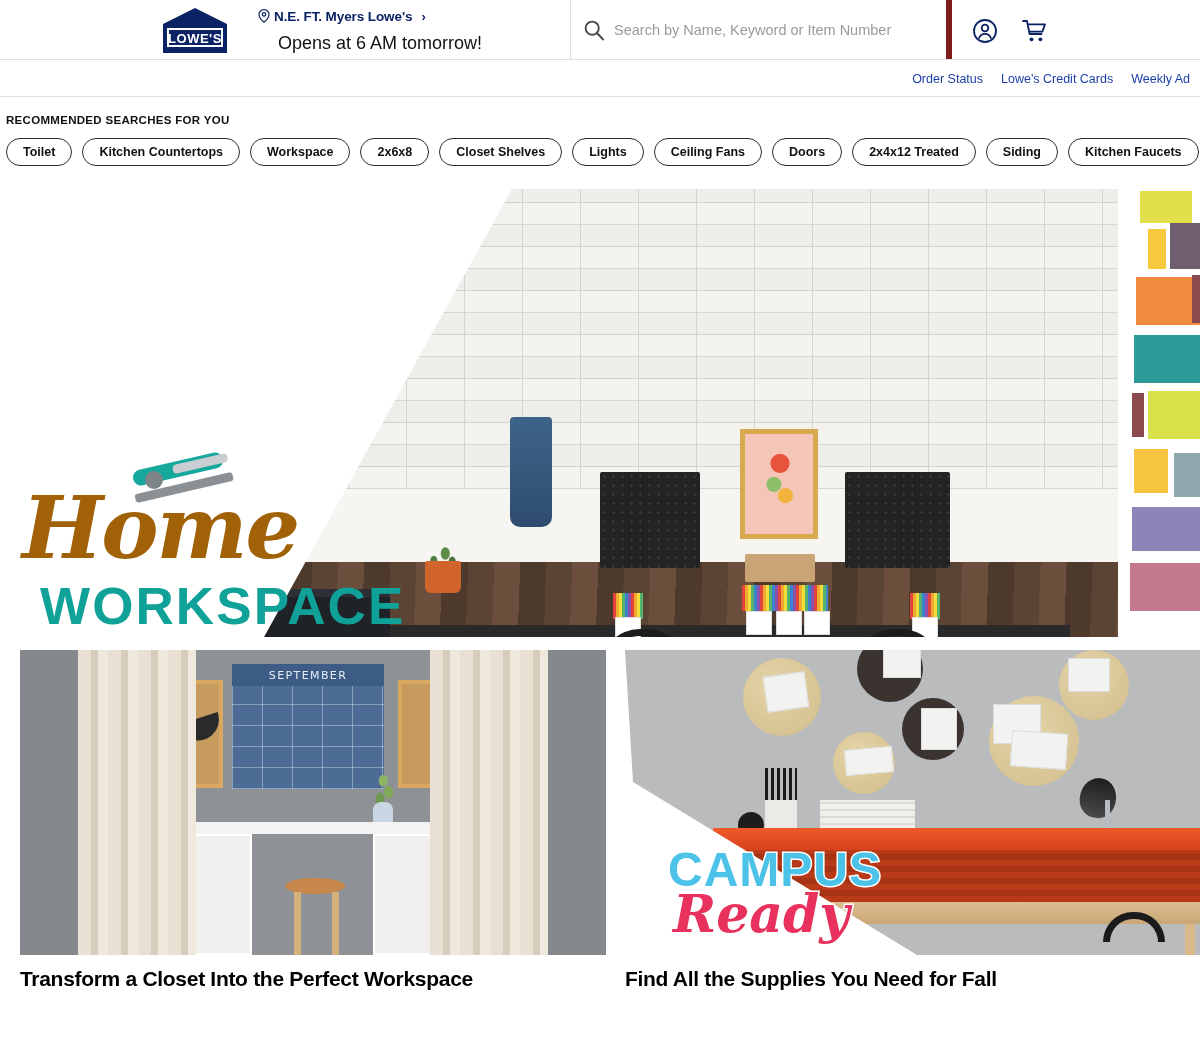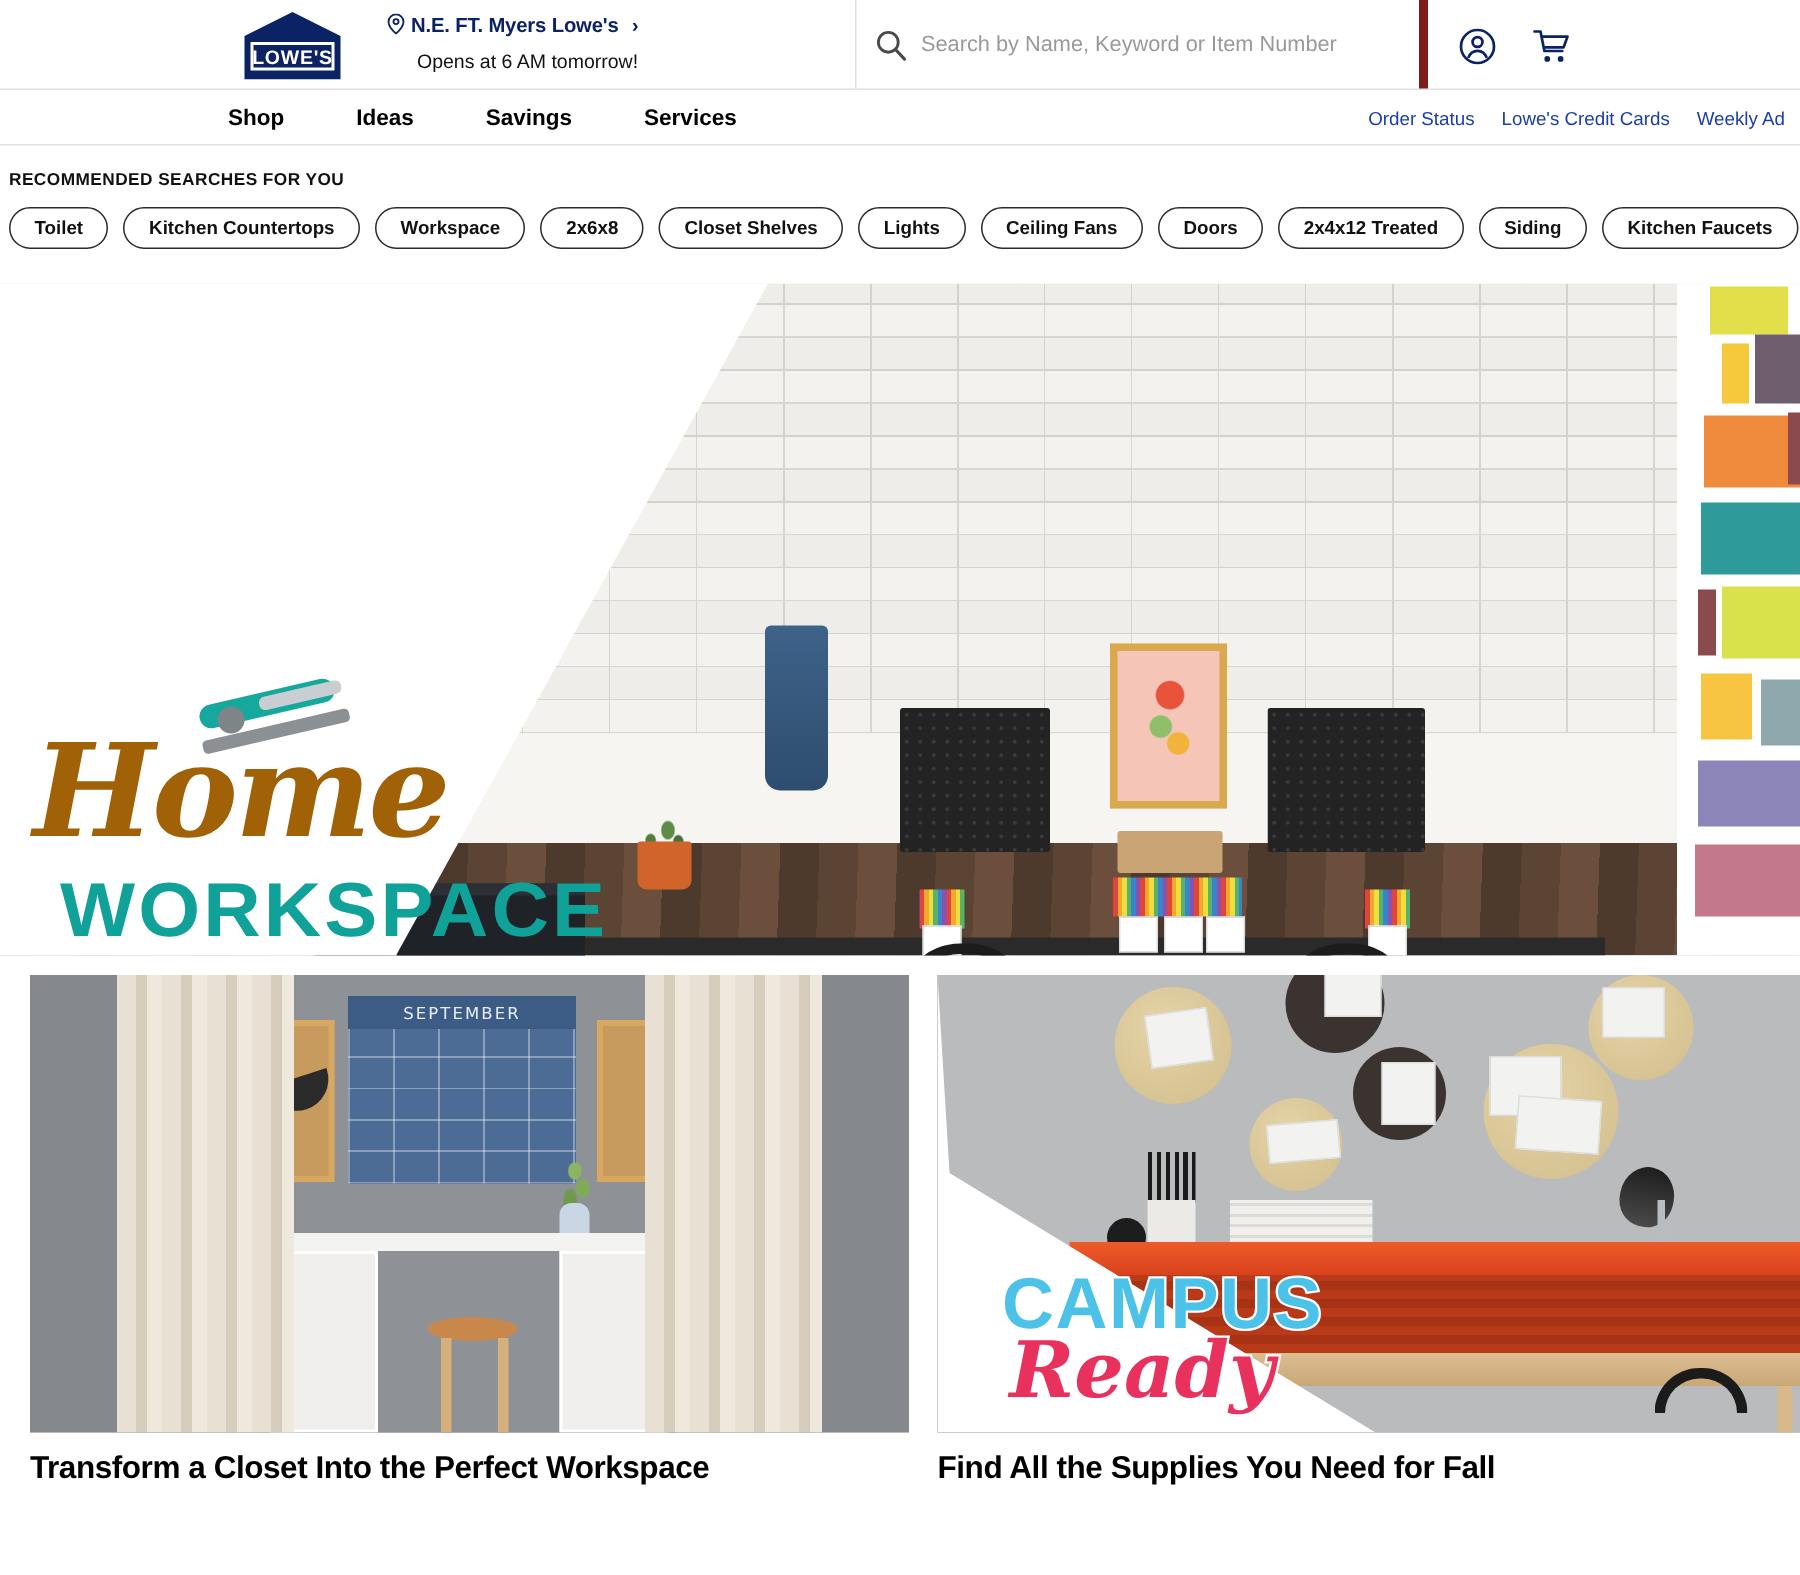--- a/index.html
+++ b/index.html
@@ -32,21 +32,21 @@
     width: 300px;
   }
   .store-line1 { display: flex; align-items: center; gap: 4px; height: 18px; }
   .pin-icon { width: 12px; height: 14px; flex: none; display: block; }
   .store-name {
     color: #0b2265; font-weight: bold; font-size: 13.5px;
     white-space: nowrap; letter-spacing: -0.1px;
   }
   .store-chevron { color: #0b2265; font-size: 13px; font-weight: bold; margin-left: 5px; }
   .store-hours {
-    font-size: 13px; color: #111; margin-top: 8px; margin-left: 20px;
+    font-size: 18px; color: #111; margin-top: 8px; margin-left: 20px;
     white-space: nowrap;
   }
 
   .search-wrap {
     position: absolute; left: 570px; top: 0;
     width: 382px; height: 59px;
     border-left: 1px solid #e0e0e0;
     border-right: 6px solid #7f1d1d;
     display: flex; align-items: center;
     padding-left: 12px;
@@ -415,26 +415,20 @@
     <svg class="hicon" viewBox="0 0 26 26">
       <path d="M2 3 H6 L8.6 16 H20.5" fill="none" stroke="#0b2265" stroke-width="1.8" stroke-linecap="round" stroke-linejoin="round"></path>
       <path d="M7.2 6.4 H24 L21.4 13.6 H8.6" fill="none" stroke="#0b2265" stroke-width="1.8" stroke-linejoin="round"></path>
       <circle cx="10.5" cy="21.3" r="1.9" fill="#0b2265"></circle>
       <circle cx="19.4" cy="21.3" r="1.9" fill="#0b2265"></circle>
     </svg>
   </div>
 </div>
 
 <div class="nav-bar">
-  <div class="nav-left">
-    <span class="nav-item">Shop</span>
-    <span class="nav-item">Ideas</span>
-    <span class="nav-item">Savings</span>
-    <span class="nav-item">Services</span>
-  </div>
   <div class="nav-right">
     <span class="nav-link">Order Status</span>
     <span class="nav-link">Lowe's Credit Cards</span>
     <span class="nav-link">Weekly Ad</span>
   </div>
 </div>
 
 <div class="rec-section">
   <div class="rec-title">RECOMMENDED SEARCHES FOR YOU</div>
   <div class="chip-row">

